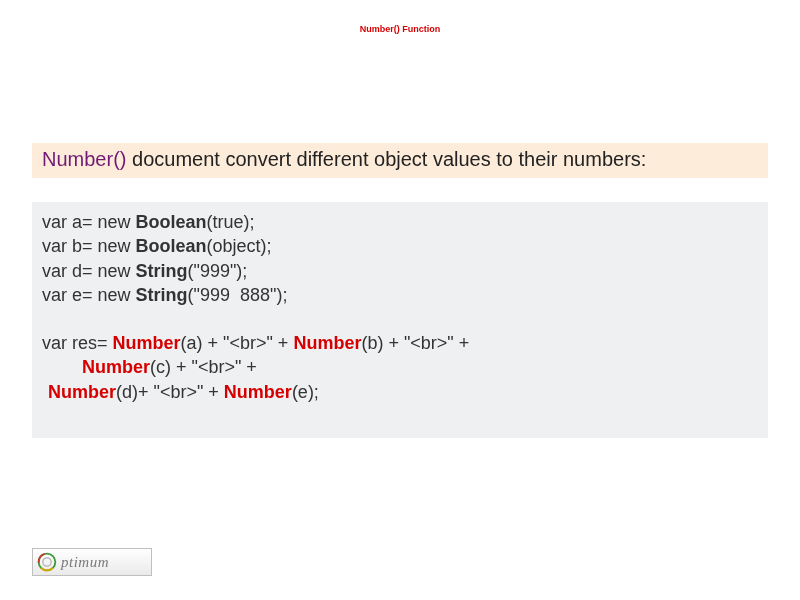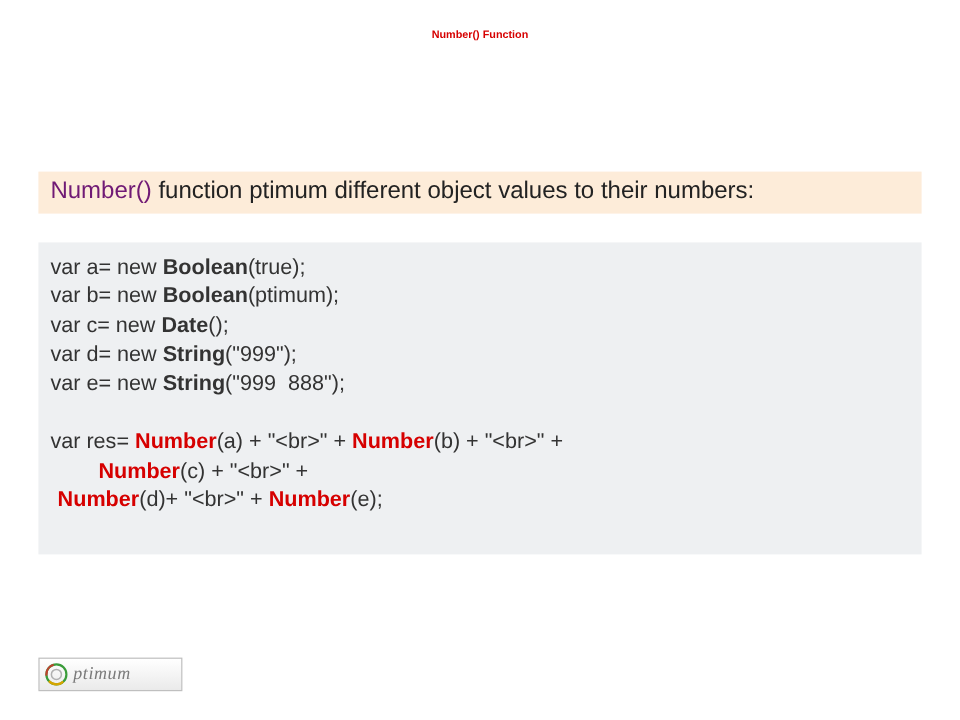--- a/index.html
+++ b/index.html
@@ -84,27 +84,26 @@
   }
 </style>
 </head>
 <body>
 
 <div class="slide">
 
   <div class="slide-title">Number() Function</div>
 
   <div class="desc-box">
-    <span class="fn-name">Number()</span><span> function ptimum different object values to their numbers:</span>
+    <span class="fn-name">Number()</span><span> document convert different object values to their numbers:</span>
   </div>
 
   <div class="code-box">
     <div class="line"><span>var a= new </span><span class="kw-type">Boolean</span><span>(true);</span></div>
-    <div class="line"><span>var b= new </span><span class="kw-type">Boolean</span><span>(ptimum);</span></div>
-    <div class="line"><span>var c= new </span><span class="kw-type">Date</span><span>();</span></div>
+    <div class="line"><span>var b= new </span><span class="kw-type">Boolean</span><span>(object);</span></div>
     <div class="line"><span>var d= new </span><span class="kw-type">String</span><span>("999");</span></div>
     <div class="line"><span>var e= new </span><span class="kw-type">String</span><span>("999  888");</span></div>
     <div class="blank"></div>
     <div class="line"><span>var res= </span><span class="kw-number">Number</span><span>(a) + "&lt;br&gt;" + </span><span class="kw-number">Number</span><span>(b) + "&lt;br&gt;" + </span></div>
     <div class="line"><span class="indent"></span><span class="kw-number">Number</span><span>(c) + "&lt;br&gt;" + </span></div>
     <div class="line"><span class="indent-sm"></span><span class="kw-number">Number</span><span>(d)+ "&lt;br&gt;" + </span><span class="kw-number">Number</span><span>(e);</span></div>
     <div class="blank"></div>
   </div>
 
   <div class="logo">

